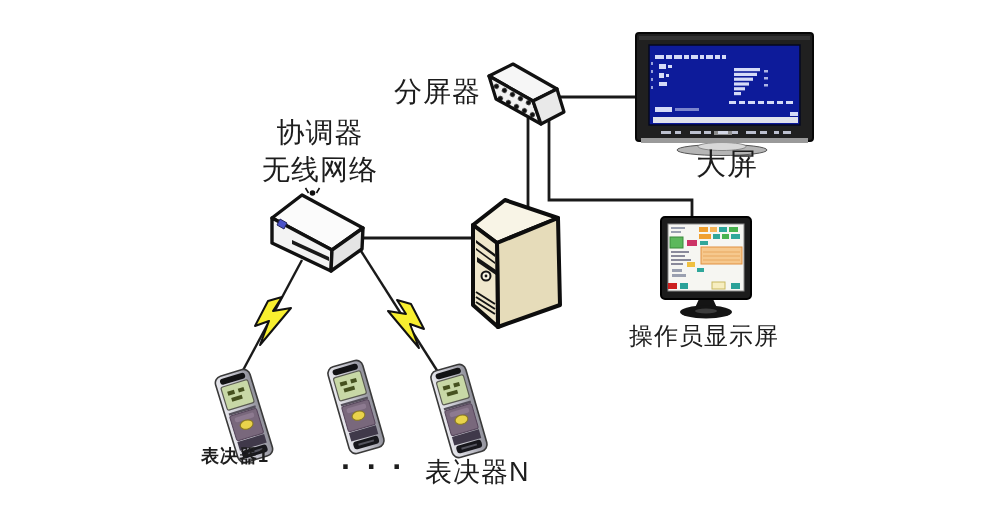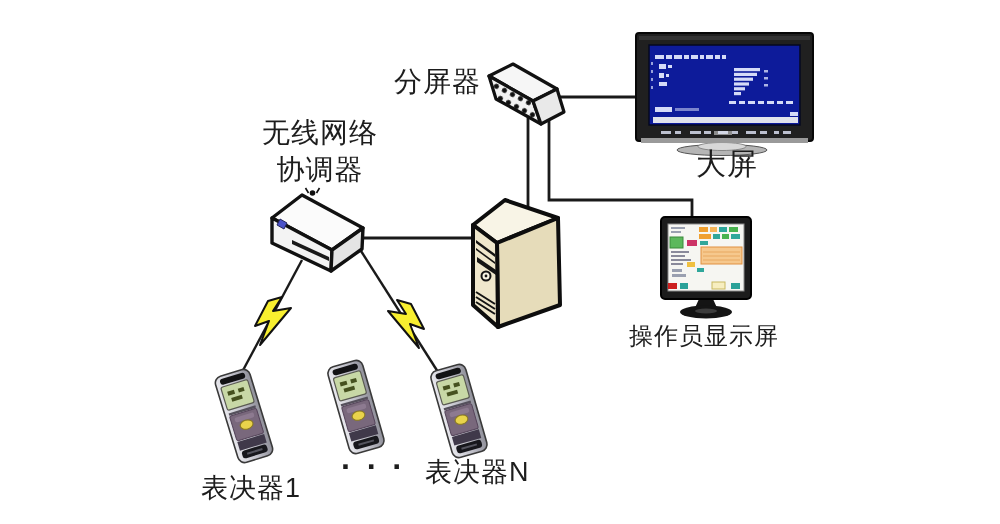--- a/index.html
+++ b/index.html
@@ -7,25 +7,25 @@
     width:1000px;height:524px;
     background:#ffffff;
     font-family:"Liberation Sans","DejaVu Sans",sans-serif;
     position:relative;overflow:hidden;
   }
   #canvas{position:absolute;left:0;top:0;}
   .label{
     position:absolute;color:#1d1d1d;line-height:1.15;white-space:nowrap;
     letter-spacing:1px;
   }
-  .label-splitter{left:394px;top:66px;font-size:28px;}
+  .label-splitter{left:394px;top:76px;font-size:28px;}
   .label-coordinator{left:252px;top:114px;width:136px;text-align:center;font-size:28px;line-height:37px;}
   .label-bigscreen{left:696px;top:147px;font-size:30px;}
   .label-operator{left:629px;top:322px;font-size:24px;}
-  .label-voter1{left:201px;top:473px;font-size:27px;}
+  .label-voter1{left:201px;top:446px;font-size:18px;font-weight:bold;}
   .label-dots{left:341px;top:448px;font-size:32px;font-weight:bold;letter-spacing:15px;}
   .label-voterN{left:425px;top:457px;font-size:27px;}
 </style>
 </head>
 <body>
 
 <svg id="canvas" width="1000" height="524" viewBox="0 0 1000 524" xmlns="http://www.w3.org/2000/svg" xmlns:xlink="http://www.w3.org/1999/xlink">
 
   <defs>
     <linearGradient id="silverGrad" x1="0" y1="0" x2="1" y2="0">
@@ -205,22 +205,22 @@
   </g>
 
   <use href="#voterDevice" xlink:href="#voterDevice" transform="translate(244,416) rotate(-17)"></use>
   <use href="#voterDevice" xlink:href="#voterDevice" transform="translate(356,407) rotate(-16)"></use>
   <use href="#voterDevice" xlink:href="#voterDevice" transform="translate(459,411) rotate(-16)"></use>
 </svg>
 
 <div class="label label-splitter">分屏器</div>
 
 <div class="label label-coordinator">
+  <span style="display:block">协调器</span>
   <span style="display:block">无线网络</span>
-  <span style="display:block">协调器</span>
 </div>
 
 <div class="label label-bigscreen">大屏</div>
 
 <div class="label label-operator">操作员显示屏</div>
 
 <div class="label label-voter1">表决器1</div>
 <div class="label label-dots">···</div>
 <div class="label label-voterN">表决器N</div>
 

